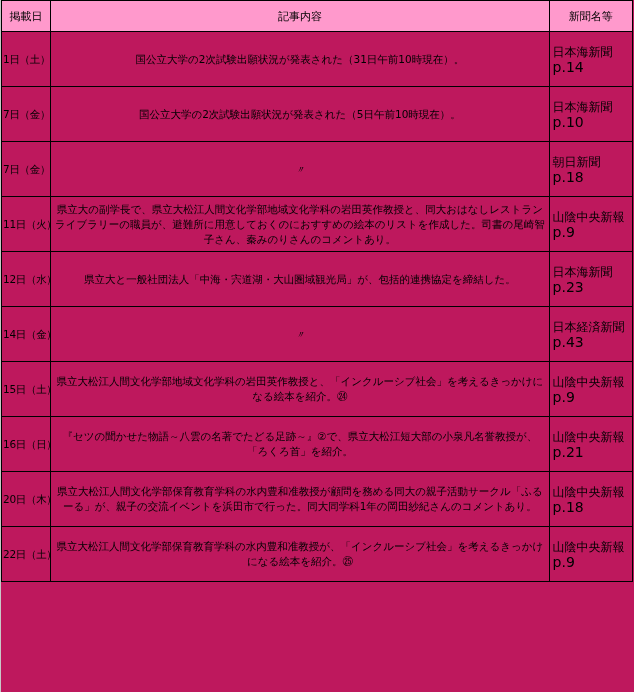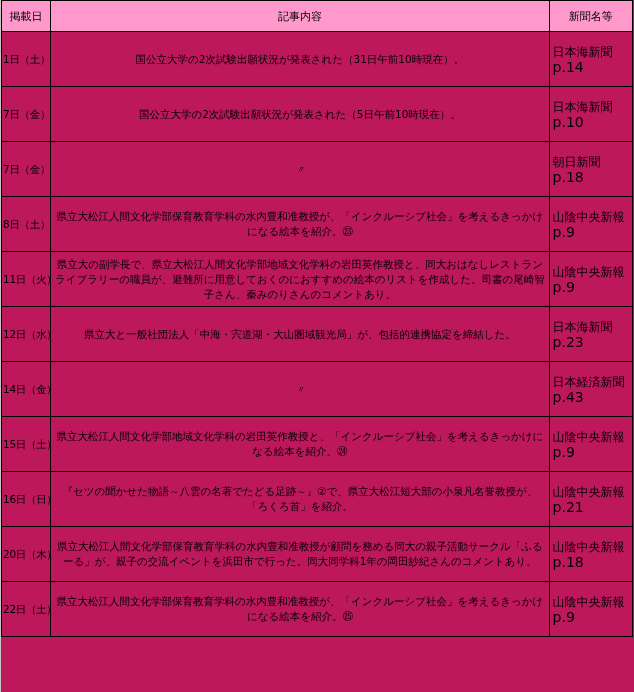--- a/index.html
+++ b/index.html
@@ -132,28 +132,20 @@
       </tr>
       <tr class="data-row">
         <td class="date-cell">7日（金）</td>
         <td class="content-cell ditto"><span class="ditto-mark">〃</span></td>
         <td class="paper-cell">
           <span class="paper-name">朝日新聞</span>
           <span class="paper-page">p.18</span>
         </td>
       </tr>
       <tr class="data-row">
-        <td class="date-cell">8日（土）</td>
-        <td class="content-cell">県立大松江人間文化学部保育教育学科の水内豊和准教授が、「インクルーシブ社会」を考えるきっかけになる絵本を紹介。㉓</td>
-        <td class="paper-cell">
-          <span class="paper-name">山陰中央新報</span>
-          <span class="paper-page">p.9</span>
-        </td>
-      </tr>
-      <tr class="data-row">
         <td class="date-cell">11日（火）</td>
         <td class="content-cell">県立大の副学長で、県立大松江人間文化学部地域文化学科の岩田英作教授と、同大おはなしレストランライブラリーの職員が、避難所に用意しておくのにおすすめの絵本のリストを作成した。司書の尾崎智子さん、秦みのりさんのコメントあり。</td>
         <td class="paper-cell">
           <span class="paper-name">山陰中央新報</span>
           <span class="paper-page">p.9</span>
         </td>
       </tr>
       <tr class="data-row">
         <td class="date-cell">12日（水）</td>
         <td class="content-cell">県立大と一般社団法人「中海・宍道湖・大山圏域観光局」が、包括的連携協定を締結した。</td>

